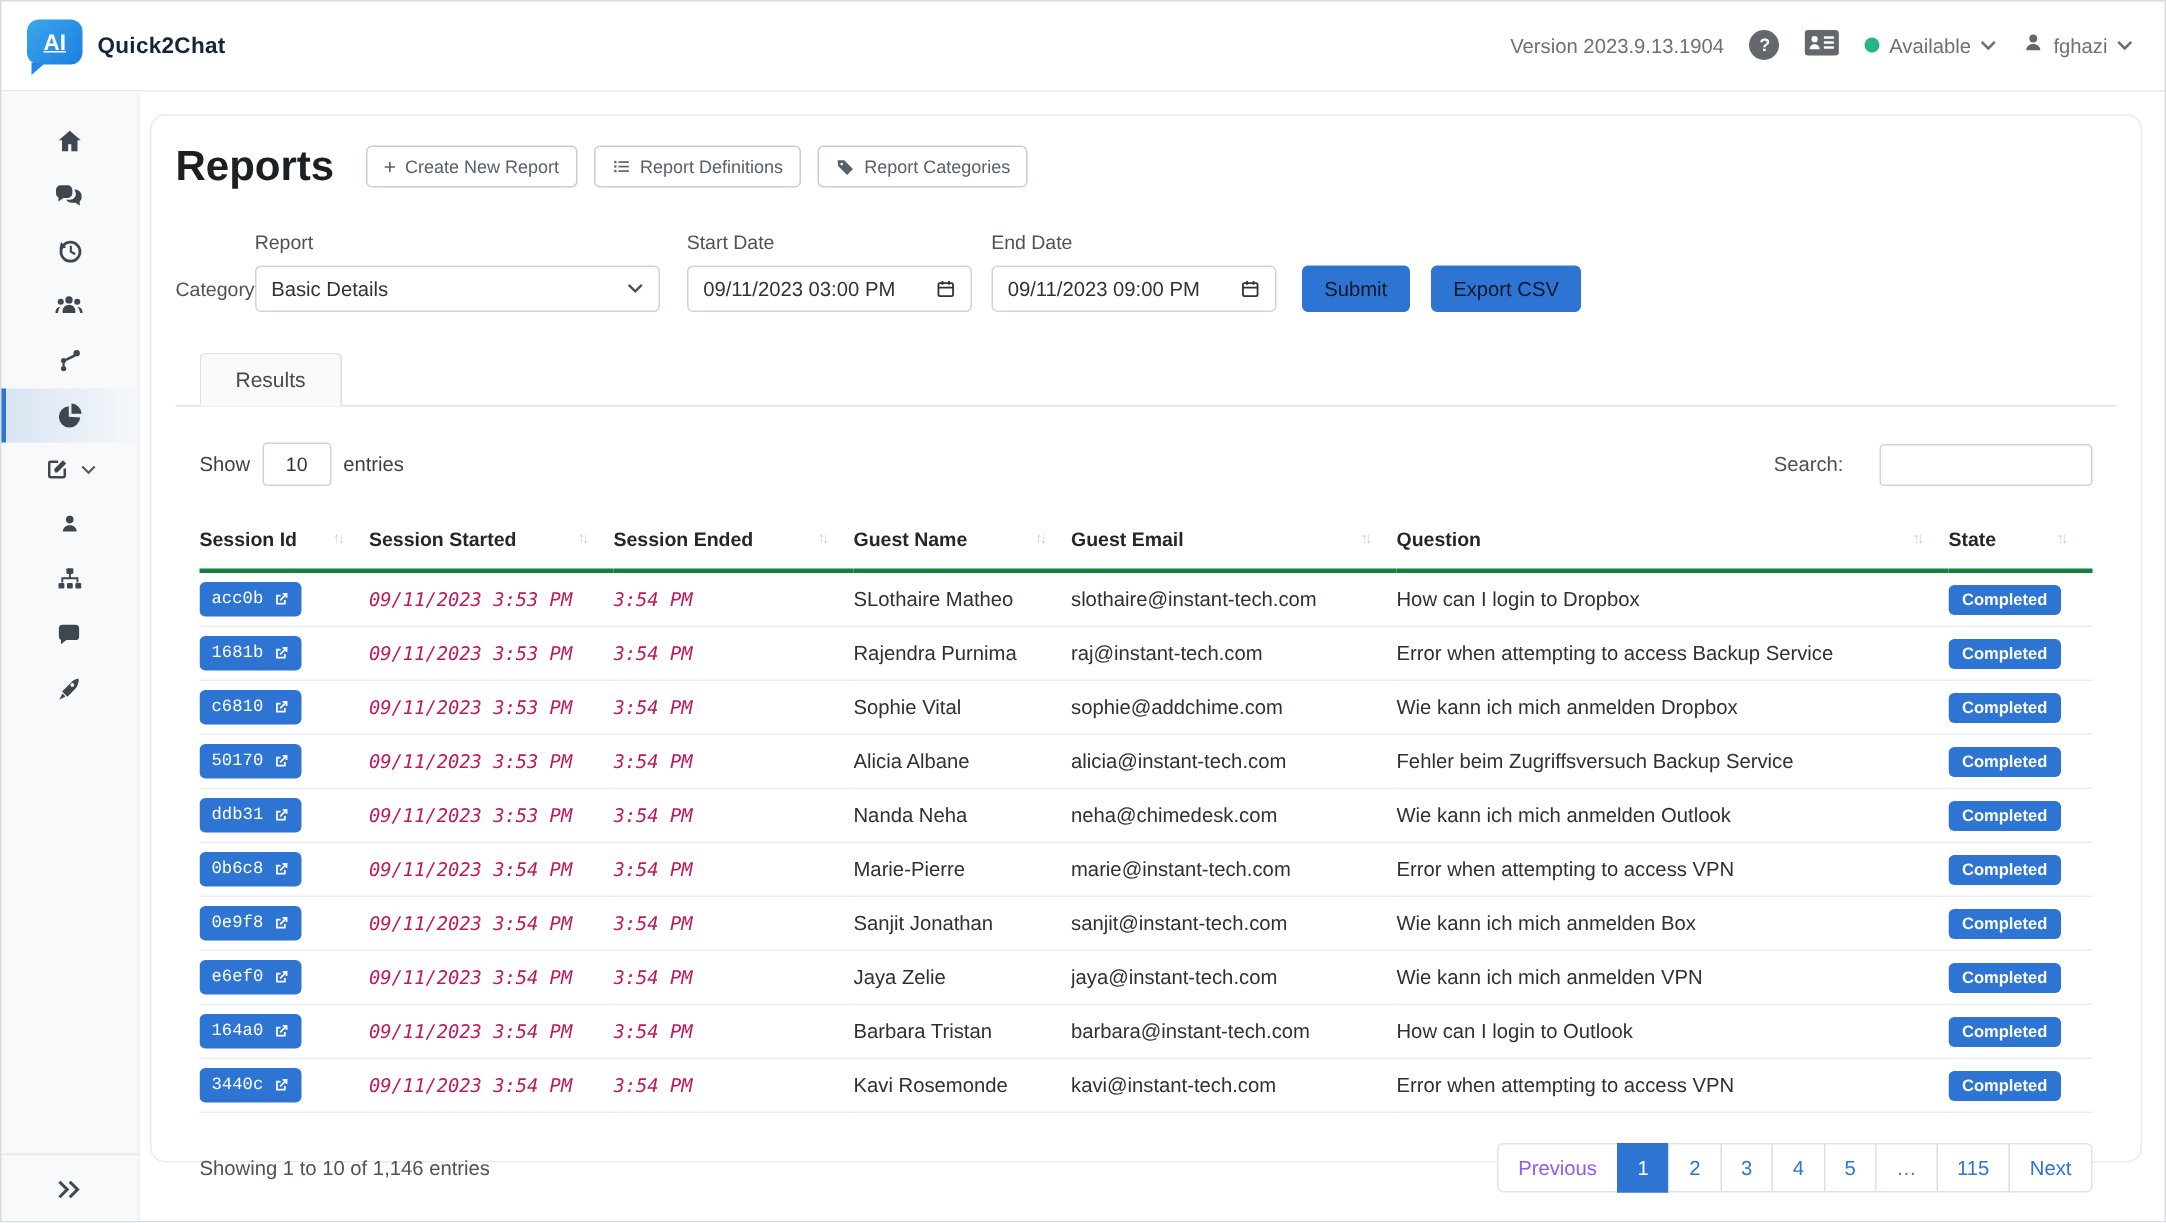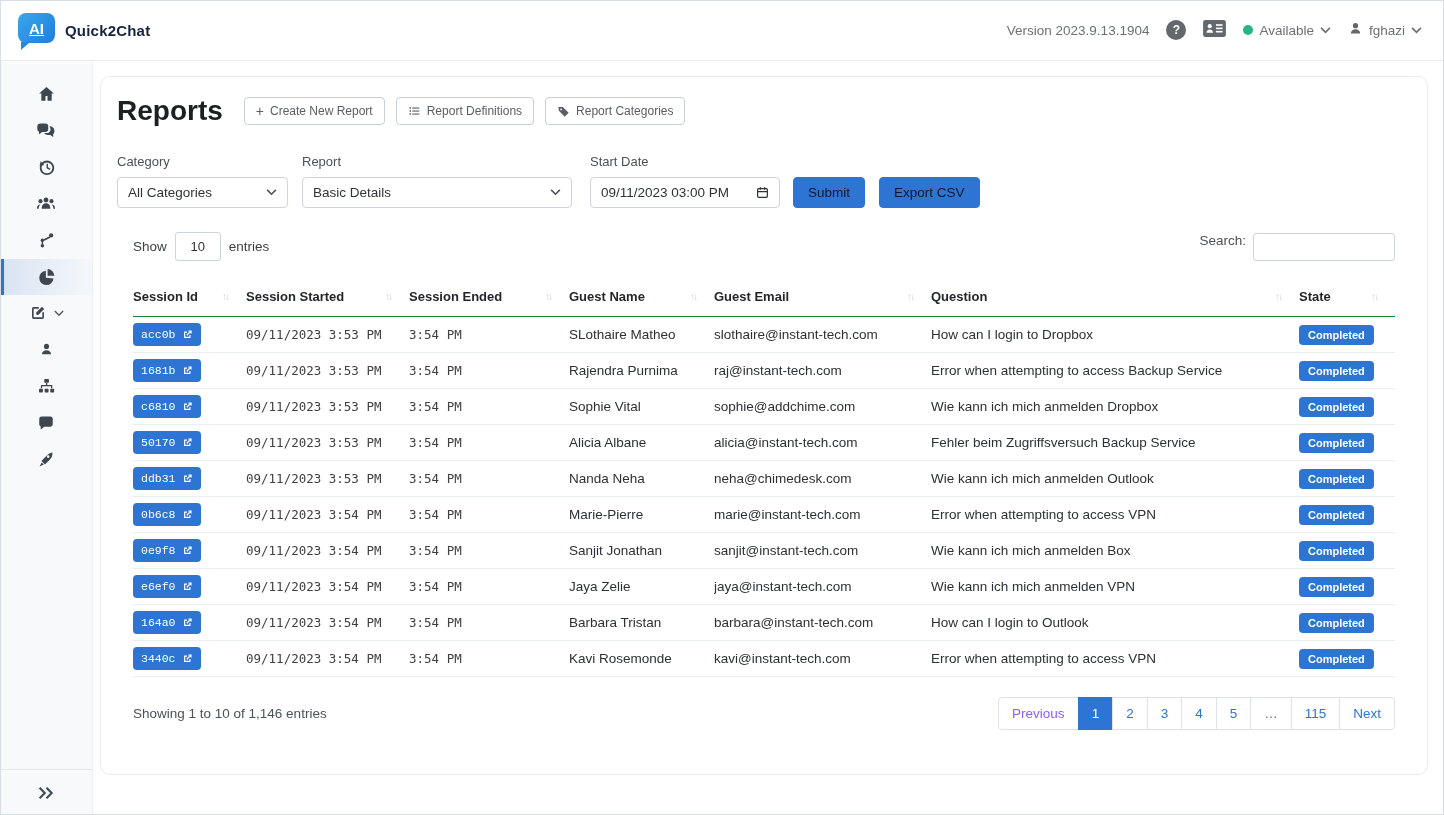--- a/index.html
+++ b/index.html
@@ -59,30 +59,30 @@
 
   
   .tabs-row { margin-top:27px; border-bottom:1px solid #dee2e6; padding-left:16px; }
   .tab { display:inline-block; background:#f8f9fa; border:1px solid #dee2e6; border-bottom:1px solid #f8f9fa; border-radius:4px 4px 0 0; padding:9px 23px; font-size:14px; color:#44494e; margin-bottom:-1px; cursor:pointer; }
   .tab-content { padding:24px 16px 0; }
 
   
   .controls-row { display:flex; align-items:center; justify-content:space-between; font-size:13.5px; color:#3c4247; }
   .show-group { display:flex; align-items:center; gap:8px; }
   .show-input { width:46px; height:29px; border:1px solid #ced4da; border-radius:3px; text-align:center; font-size:13px; color:#333; font-family:inherit; }
-  .search-group { display:flex; align-items:flex-start; gap:7px; color:#4b5258; }
+  .search-group { display:flex; align-items:center; gap:24px; color:#4b5258; }
   .search-input { width:142px; height:28px; border:1px solid #ced4da; border-radius:3px; padding:0 8px; font-size:13px; font-family:inherit; }
 
   
   table { width:100%; border-collapse:collapse; margin-top:22px; table-layout:fixed; font-size:13.5px; }
-  th { border-bottom:1px solid #15803d; padding:6px 0 12px; font-size:13px; color:#23272b; text-align:left; cursor:pointer; }
+  th { border-bottom:3px solid #15803d; padding:6px 0 12px; font-size:13px; color:#23272b; text-align:left; cursor:pointer; }
   .th-wrap { display:flex; align-items:center; justify-content:space-between; padding-right:16px; }
   .sort { color:#ccd2d8; font-size:10px; letter-spacing:-2px; padding-right:2px; }
   td { border-bottom:1px solid #ebeef1; padding:6px 8px 6px 0; height:33px; color:#2c3135; overflow:hidden; white-space:nowrap; }
-  .mono { font-family:"DejaVu Sans Mono", monospace; font-size:12.5px; color:#404040; }
+  .mono { font-family:"DejaVu Sans Mono", monospace; font-size:12.5px; color:#be185d;font-style:italic; }
   .sid-btn { display:inline-flex; align-items:center; gap:6px; background:#2e75d3; border:none; color:#fff; border-radius:4px; padding:5px 8px; font-family:Liberation Mono, monospace; font-size:11.5px; cursor:pointer; }
   .sid-btn svg { display:block; }
   .badge { display:inline-block; background:#2e75d3; color:#fff; font-size:11px; font-weight:700; padding:4px 9px; border-radius:4px; }
 
   
   .footer-row { display:flex; align-items:center; justify-content:space-between; margin-top:20px; font-size:13.5px; color:#4b5258; }
   .pagination { display:flex; }
   .page-item { border:1px solid #dee2e6; margin-left:-1px; padding:8px 13px; color:#2e75d3; background:#fff; cursor:pointer; font-size:13.5px; min-width:30px; text-align:center; }
   .page-item:first-child { border-radius:4px 0 0 4px; margin-left:0; }
   .page-item:last-child { border-radius:0 4px 4px 0; }
@@ -249,50 +249,57 @@
           <path d="M2.5 3.5h8.2L21.5 14.3l-7.2 7.2L3.5 10.7z"></path>
           <circle cx="7.6" cy="8.1" r="1.6" fill="#fff"></circle>
         </svg>
       <span>Report Categories</span>
     </button>
   </div>
 
   <div class="filters">
     <div class="fgroup">
       <div class="flabel">Category</div>
-      <div class="control sel-cat">
-        <span class="grow">All Categories</span>
-        <svg width="11" height="7" viewBox="0 0 12 8">
-            <path d="M1 1l5 5 5-5" fill="none" stroke="#4b5258" stroke-width="1.8"></path>
-          </svg>
-      </div>
     </div>
     <div class="fgroup">
       <div class="flabel">Report</div>
       <div class="control sel-rep">
         <span class="grow">Basic Details</span>
         <svg width="11" height="7" viewBox="0 0 12 8">
             <path d="M1 1l5 5 5-5" fill="none" stroke="#4b5258" stroke-width="1.8"></path>
           </svg>
       </div>
     </div>
     <div class="fgroup g-start">
       <div class="flabel">Start Date</div>
       <div class="control date">
         <span class="grow">09/11/2023 03:00 PM</span>
         <svg width="13" height="13" viewBox="0 0 24 24">
             <rect x="3" y="5" width="18" height="16" rx="2" fill="none" stroke="#2f3337" stroke-width="2.2"></rect>
             <path d="M8 2.5V7M16 2.5V7M3 10.5h18" stroke="#2f3337" stroke-width="2.2" fill="none"></path>
           </svg>
       </div>
     </div>
+    <div class="fgroup g-end">
+      <div class="flabel">End Date</div>
+      <div class="control date">
+        <span class="grow">09/11/2023 09:00 PM</span>
+        <svg width="13" height="13" viewBox="0 0 24 24">
+            <rect x="3" y="5" width="18" height="16" rx="2" fill="none" stroke="#2f3337" stroke-width="2.2"></rect>
+            <path d="M8 2.5V7M16 2.5V7M3 10.5h18" stroke="#2f3337" stroke-width="2.2" fill="none"></path>
+          </svg>
+      </div>
+    </div>
     <button class="blue-btn btn-submit">Submit</button>
     <button class="blue-btn">Export CSV</button>
   </div>
 
+  <div class="tabs-row">
+    <div class="tab">Results</div>
+  </div>
 
   <div class="tab-content">
     <div class="controls-row">
       <div class="show-group">
         <span>Show</span>
         <input class="show-input" value="10" style="">
         <span>entries</span>
       </div>
       <div class="search-group">
         <span>Search:</span>

